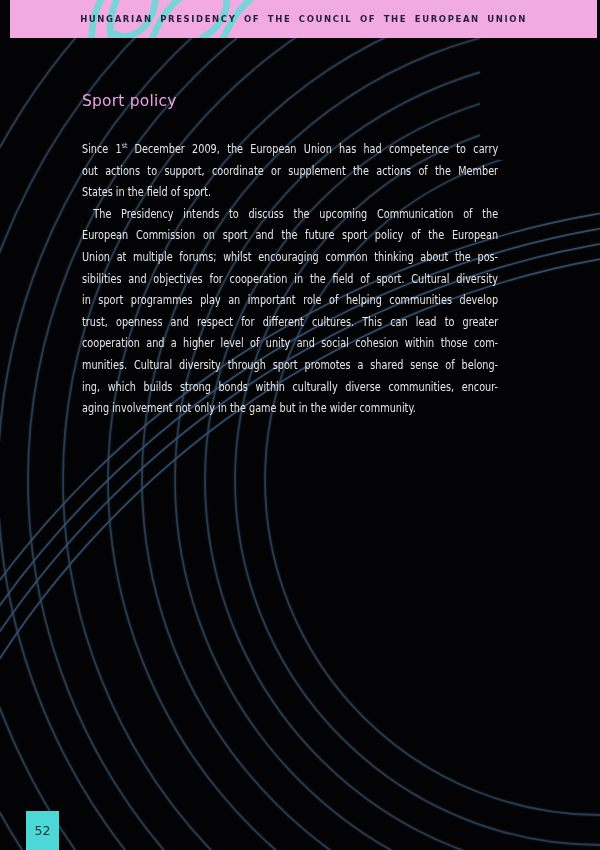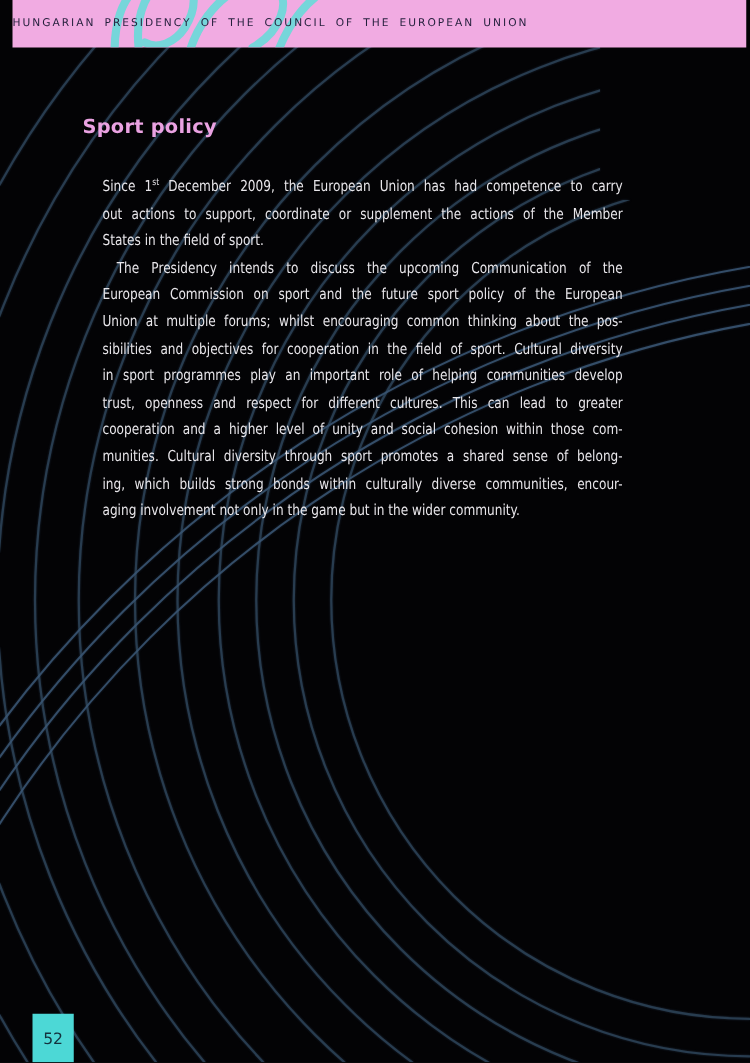--- a/index.html
+++ b/index.html
@@ -29,28 +29,28 @@
   .arcsA{stroke:var(--arc_dim);stroke-width:1.8;fill:none;opacity:.92;}
   .arcsB{stroke:var(--arc_light);stroke-width:1.6;fill:none;opacity:.85;}
   
   .banner{
     position:absolute;left:10px;top:0;width:587px;height:38px;
     background:var(--banner_bg);overflow:hidden;
   }
   .banner-script{position:absolute;left:72px;top:0;width:300px;height:38px;opacity:.92;}
   .banner-script path{stroke:var(--script_cyan);stroke-width:6.5;fill:none;stroke-linecap:round;}
   .banner-title{
-    position:relative;z-index:2;text-align:left;line-height:38px;
-    font-size:8.5px;font-weight:normal;letter-spacing:1.6px;word-spacing:3px;
+    position:relative;z-index:2;text-align:center;line-height:38px;
+    font-size:8.5px;font-weight:bold;letter-spacing:1.6px;word-spacing:3px;
     color:var(--banner_text);white-space:nowrap;
   }
   
   .section-heading{
-    position:absolute;left:66px;top:92px;
-    font-size:15.5px;font-weight:bold;letter-spacing:.2px;
+    position:absolute;left:82px;top:92px;
+    font-size:15.5px;font-weight:normal;letter-spacing:.2px;
     color:var(--heading_pink);
   }
   
   .body-text{
     position:absolute;left:82px;top:139px;width:515px;
     transform:scaleX(0.808);transform-origin:left top;
     font-size:12px;line-height:21.6px;color:var(--body_text);
     letter-spacing:0;
   }
   .jline{text-align:justify;text-align-last:justify;white-space:nowrap;}

